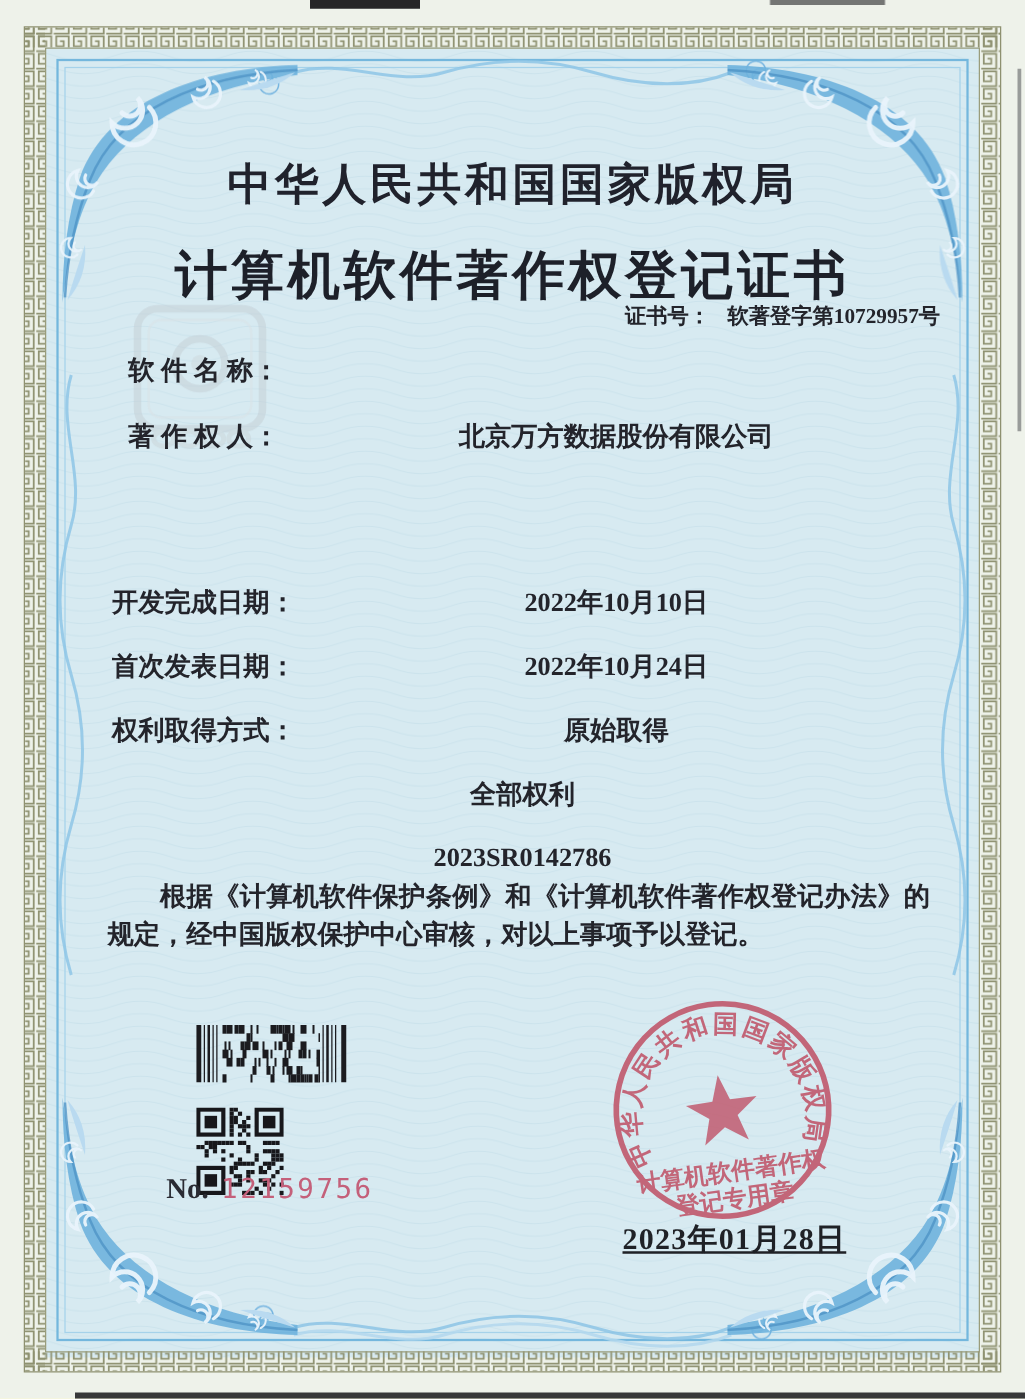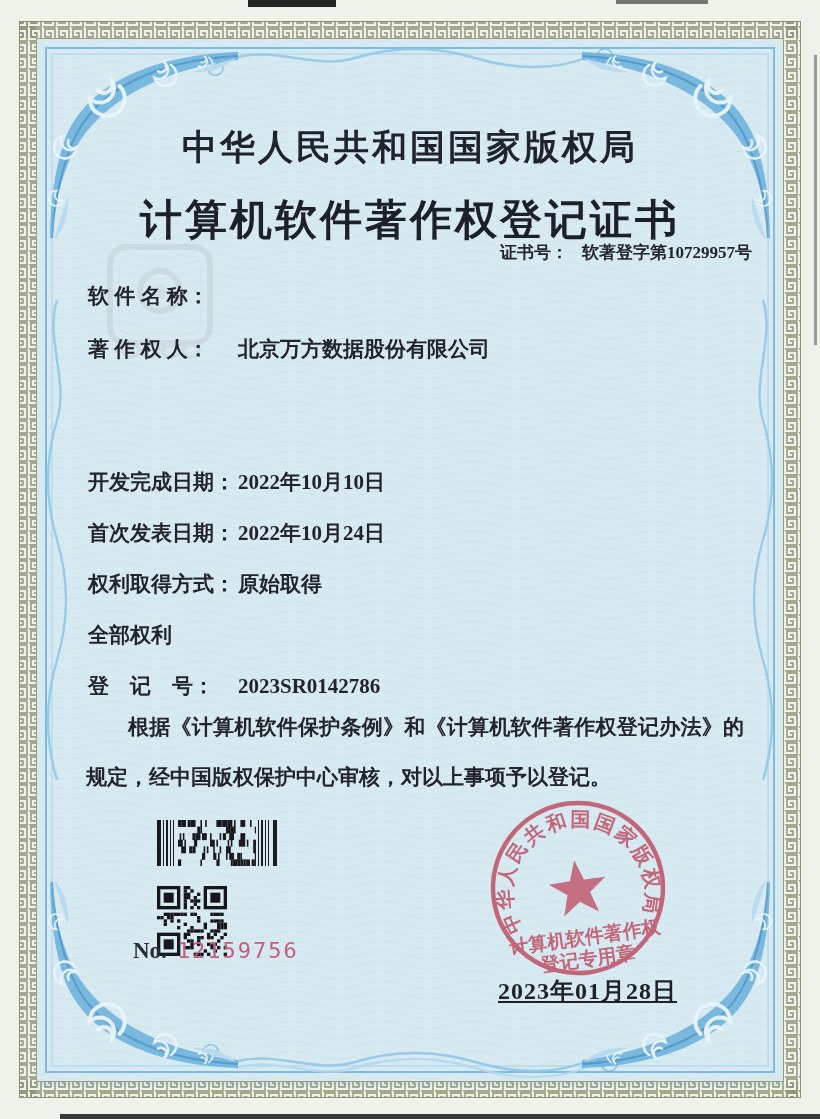--- a/index.html
+++ b/index.html
@@ -20,33 +20,33 @@
     position:absolute;top:192px;left:0;width:100%;
     text-align:center;font-size:42px;font-weight:bold;
     letter-spacing:3px;color:#1d2029;
   }
   .certno{
     position:absolute;top:241px;right:68px;
     font-size:17px;font-weight:bold;color:#23242b;margin-left:36px;
   }
   .certno .gap{display:inline-block;width:14px;}
 
-  .rows{position:absolute;left:88px;width:660px;}
+  .rows{position:absolute;left:88px;width:660px;text-align:center;}
   .rows-top{top:282px;}
   .rows-mid{top:468px;}
   .row{display:flex;align-items:flex-start;font-size:21px;font-weight:bold;line-height:29px;}
   .row .lbl{flex:0 0 150px;white-space:nowrap;}
   .row .val{flex:1;}
   .row .vline{display:block;}
   .row-owner{margin-top:24px;}
   .rows-mid .row{margin-bottom:22px;}
 
   .statement{
     position:absolute;top:702px;left:86px;width:658px;
-    font-size:21px;font-weight:bold;line-height:50px;
+    font-size:21px;font-weight:bold;line-height:30px;
     text-indent:2em;text-align:justify;margin:0;color:#23242b;
   }
 
   .barcode{position:absolute;left:157px;top:820px;width:122px;height:46px;}
   .qrcode{position:absolute;left:157px;top:886px;width:70px;height:70px;}
 
   .serial{position:absolute;left:133px;top:938px;font-size:23px;}
   .serial .no-lbl{color:#2a2b33;font-weight:bold;margin-right:10px;}
   .serial .no-val{
     font-family:"DejaVu Sans Mono","Liberation Mono",monospace;
@@ -170,21 +170,20 @@
       <span class="val">2022年10月24日</span>
     </div>
     <div class="row">
       <span class="lbl">权利取得方式：</span>
       <span class="val">原始取得</span>
     </div>
     <div class="row">
       <span class="val">全部权利</span>
     </div>
     <div class="row">
-      <span class="lbl">登　记　号：</span>
       <span class="val">2023SR0142786</span>
     </div>
   </div>
 
   <p class="statement">根据《计算机软件保护条例》和《计算机软件著作权登记办法》的规定，经中国版权保护中心审核，对以上事项予以登记。</p>
 
   <div class="barcode">
     <svg id="bcsvg" width="122" height="46" viewBox="0 0 122 46">
         <rect x="0" y="0" width="4" height="46" fill="#1b1b1f"></rect>
         <rect x="6" y="0" width="1" height="46" fill="#1b1b1f"></rect>

